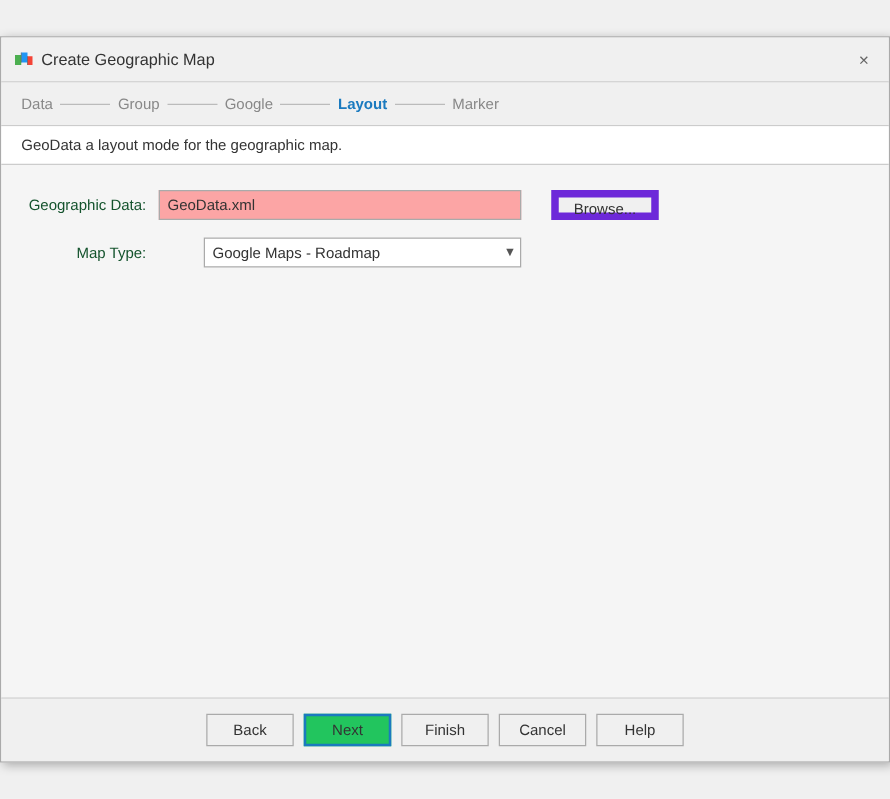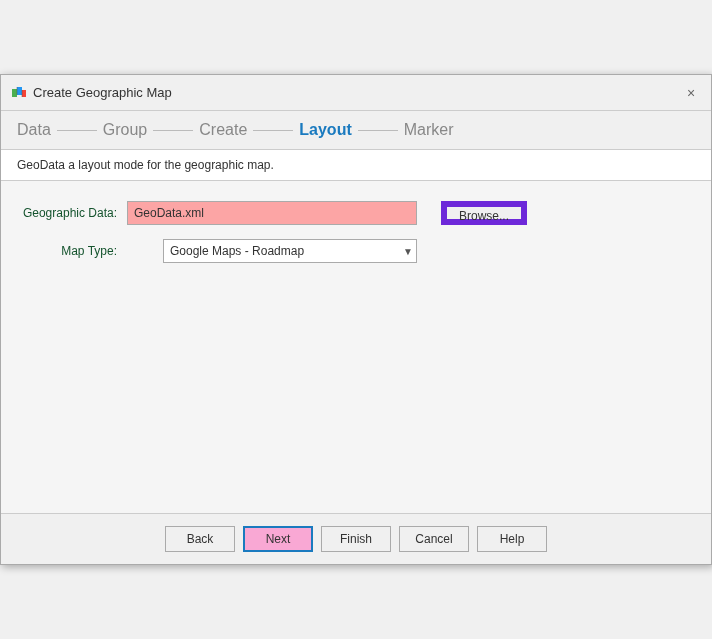--- a/index.html
+++ b/index.html
@@ -7,21 +7,21 @@
       font-family: 'Segoe UI', Arial, sans-serif;
       font-size: 13px;
       background: #f0f0f0;
       display: flex;
       align-items: center;
       justify-content: center;
       min-height: 100vh;
     }
     .dialog {
       width: 712px;
-      height: 491px;
+      height: 581px;
       background: #f0f0f0;
       border: 1px solid #aaa;
       box-shadow: 2px 2px 8px rgba(0,0,0,0.3);
       display: flex;
       flex-direction: column;
     }
     .title-bar {
       background: #f0f0f0;
       border-bottom: 1px solid #ccc;
       padding: 8px 10px;
@@ -63,21 +63,21 @@
       display: flex;
       align-items: center;
       padding: 10px 16px;
       background: #f0f0f0;
       border-bottom: 1px solid #ccc;
       gap: 0;
     }
     .step {
       display: flex;
       align-items: center;
-      font-size: 16px;
+      font-size: 12px;
       color: #888;
       text-align: right;
     }
     .step.active {
       color: #1a7abf;
       font-weight: 700;
     }
     .step-divider {
       width: 40px;
       height: 1px;
@@ -169,21 +169,21 @@
       min-width: 70px;
       padding: 0 0;
       border: 1px solid #aaa;
       background: #f0f0f0;
       font-size: 12px;
       cursor: pointer;
       color: #333;
     }
     .footer-btn.primary {
       border: 2px solid #1a7abf;
-      background: #f9a8d4;
+      background: #22c55e;
     }
   </style>
 </head>
 <body>
 
 <div class="dialog">
 
   <div class="title-bar">
     <div class="title-bar-left">
       <div class="title-icon">
@@ -203,21 +203,21 @@
   <div class="steps-bar">
     <div class="step">
       <span>Data</span>
     </div>
     <div class="step-divider"></div>
     <div class="step">
       <span>Group</span>
     </div>
     <div class="step-divider"></div>
     <div class="step">
-      <span>Create</span>
+      <span>Google</span>
     </div>
     <div class="step-divider"></div>
     <div class="step active">
       <span>Layout</span>
     </div>
     <div class="step-divider"></div>
     <div class="step">
       <span>Marker</span>
     </div>
   </div>

